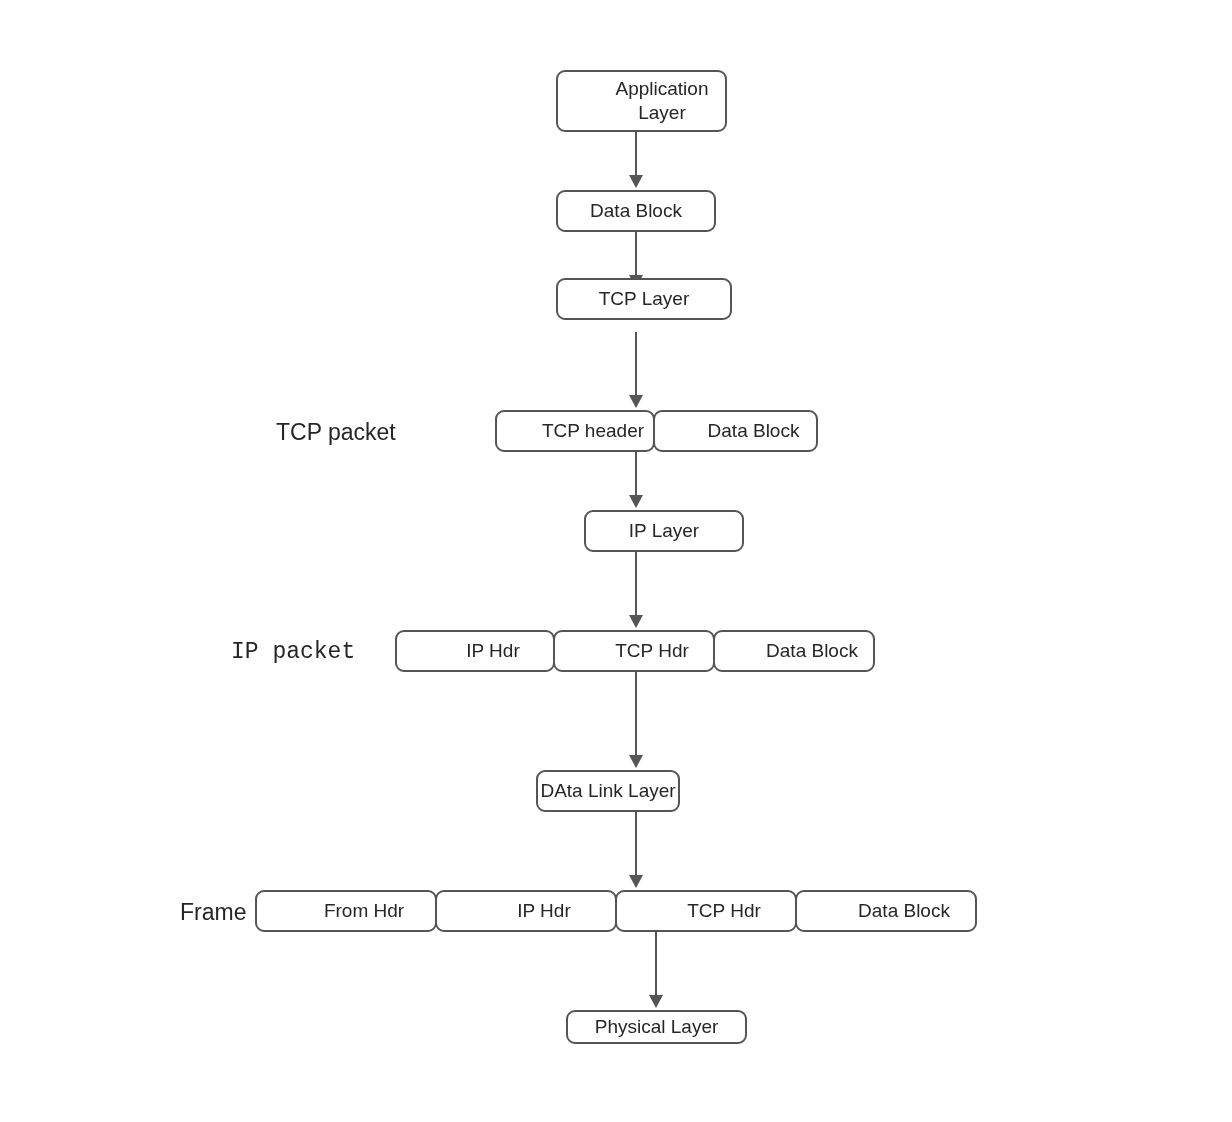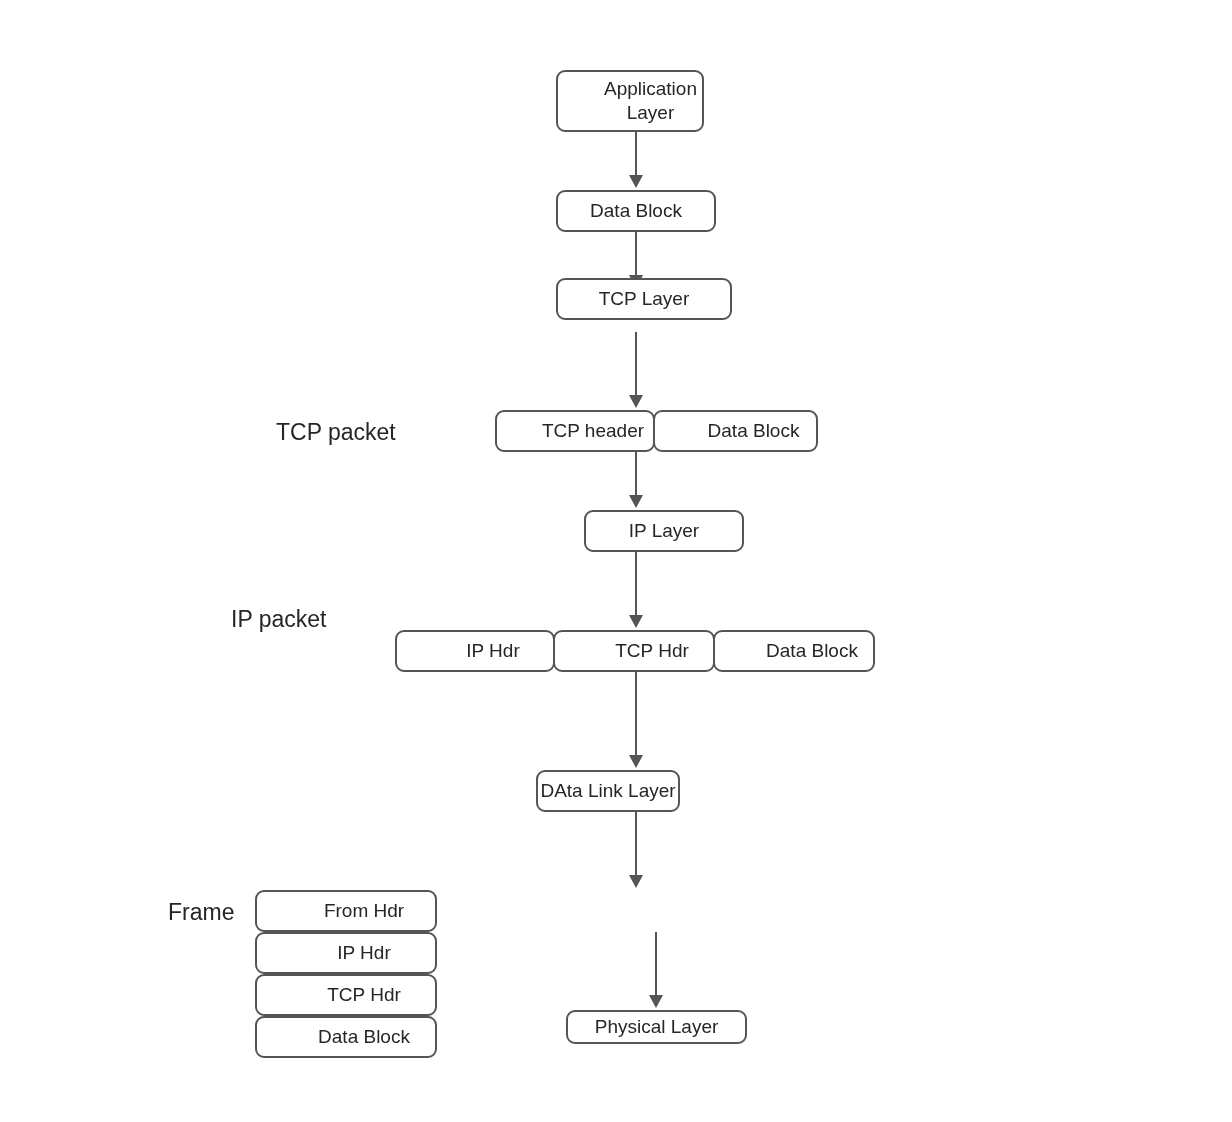--- a/index.html
+++ b/index.html
@@ -113,38 +113,38 @@
       </g>
       <g>
         <line x1="636" y1="812" x2="636" y2="877" stroke="#555555" stroke-width="2"></line>
         <polygon points="629,875 643,875 636,888" fill="#555555"></polygon>
       </g>
       <g>
         <line x1="656" y1="932" x2="656" y2="997" stroke="#555555" stroke-width="2"></line>
         <polygon points="649,995 663,995 656,1008" fill="#555555"></polygon>
       </g>
     </svg>
-<div class="node" style="left: 556px; top: 70px; width: 148px; height: 62px; padding-left: 41px;">Application
+<div class="node" style="left: 556px; top: 70px; width: 171px; height: 62px; padding-left: 41px;">Application
 Layer</div>
     <div class="node" style="left: 556px; top: 190px; width: 160px; height: 42px;">Data Block</div>
     <div class="node" style="left: 556px; top: 278px; width: 176px; height: 42px;">TCP Layer</div>
     <div class="node" style="left: 584px; top: 510px; width: 160px; height: 42px;">IP Layer</div>
     <div class="node" style="left: 536px; top: 770px; width: 144px; height: 42px;">DAta Link Layer</div>
     <div class="node" style="left: 566px; top: 1010px; width: 181px; height: 34px;">Physical Layer</div>
     <div class="row-label" style="left: 276px; top: 419px;">TCP packet</div>
     <div class="packet-row" style="left: 495px; top: 410px;">
       <div class="seg" style="width: 160px;">TCP header</div>
       <div class="seg" style="width: 165px;">Data Block</div>
     </div>
-    <div class="row-label" style="left: 231px; top: 606px;">IP packet</div>
+    <div class="row-label" style="left: 231px; top: 639px; font-family: Liberation Mono, monospace;">IP packet</div>
     <div class="packet-row" style="left: 395px; top: 630px;">
       <div class="seg" style="width: 160px;">IP Hdr</div>
       <div class="seg" style="width: 162px;">TCP Hdr</div>
       <div class="seg" style="width: 162px;">Data Block</div>
     </div>
-    <div class="row-label" style="left: 168px; top: 899px;">Frame</div>
-    <div class="packet-row" style="left: 255px; top: 890px; flex-direction: column;">
+    <div class="row-label" style="left: 180px; top: 899px;">Frame</div>
+    <div class="packet-row" style="left: 255px; top: 890px;">
       <div class="seg" style="width: 182px;">From Hdr</div>
       <div class="seg" style="width: 182px;">IP Hdr</div>
       <div class="seg" style="width: 182px;">TCP Hdr</div>
       <div class="seg" style="width: 182px;">Data Block</div>
     </div>
   </div>
 
 </body></html>

